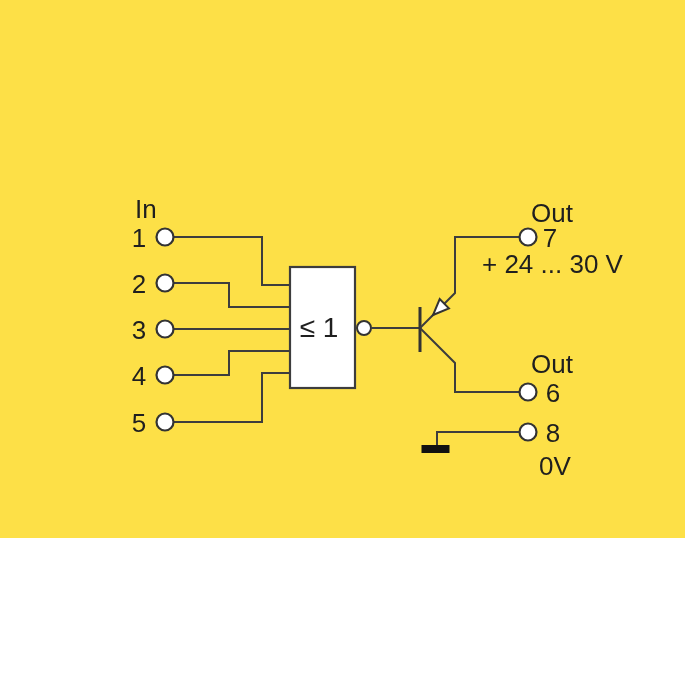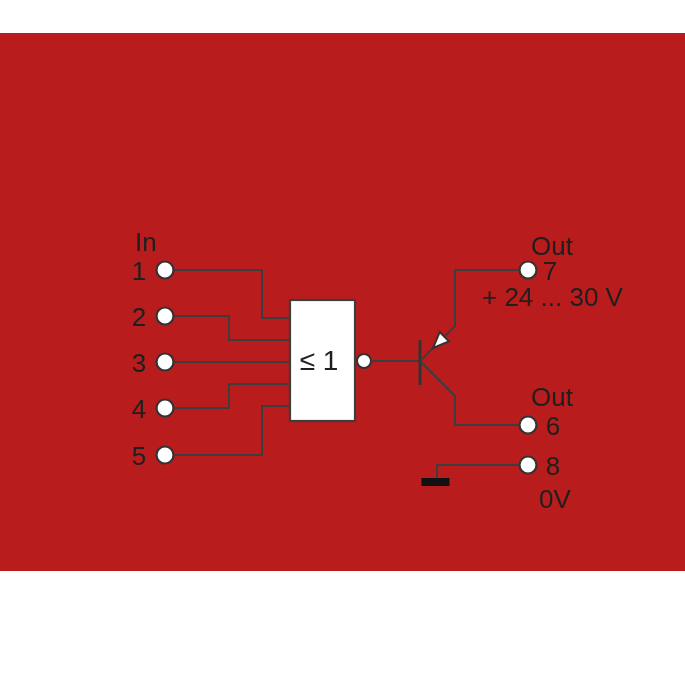--- a/index.html
+++ b/index.html
@@ -8,22 +8,21 @@
     background: #ffffff;
     width: 685px;
     height: 685px;
     overflow: hidden;
     font-family: "Liberation Sans", sans-serif;
   }
   .stage {
     position: relative;
     width: 685px;
     height: 538px;
-    background: #b91c1c;
-    margin-top: 33px;
+    background: #fde047;
   }
   svg { display: block; }
   .wire {
     fill: none;
     stroke: #3d3d3d;
     stroke-width: 2;
     stroke-linecap: butt;
     stroke-linejoin: miter;
   }
   .terminal {

